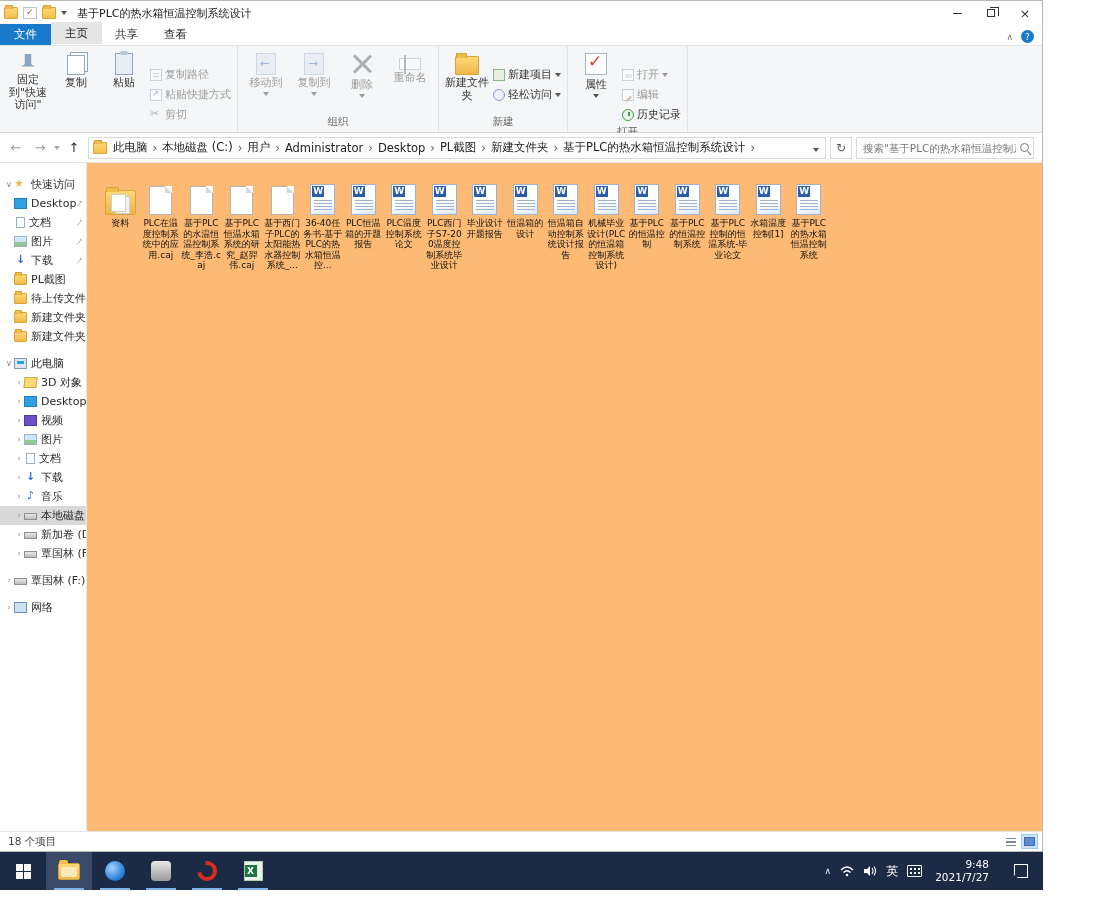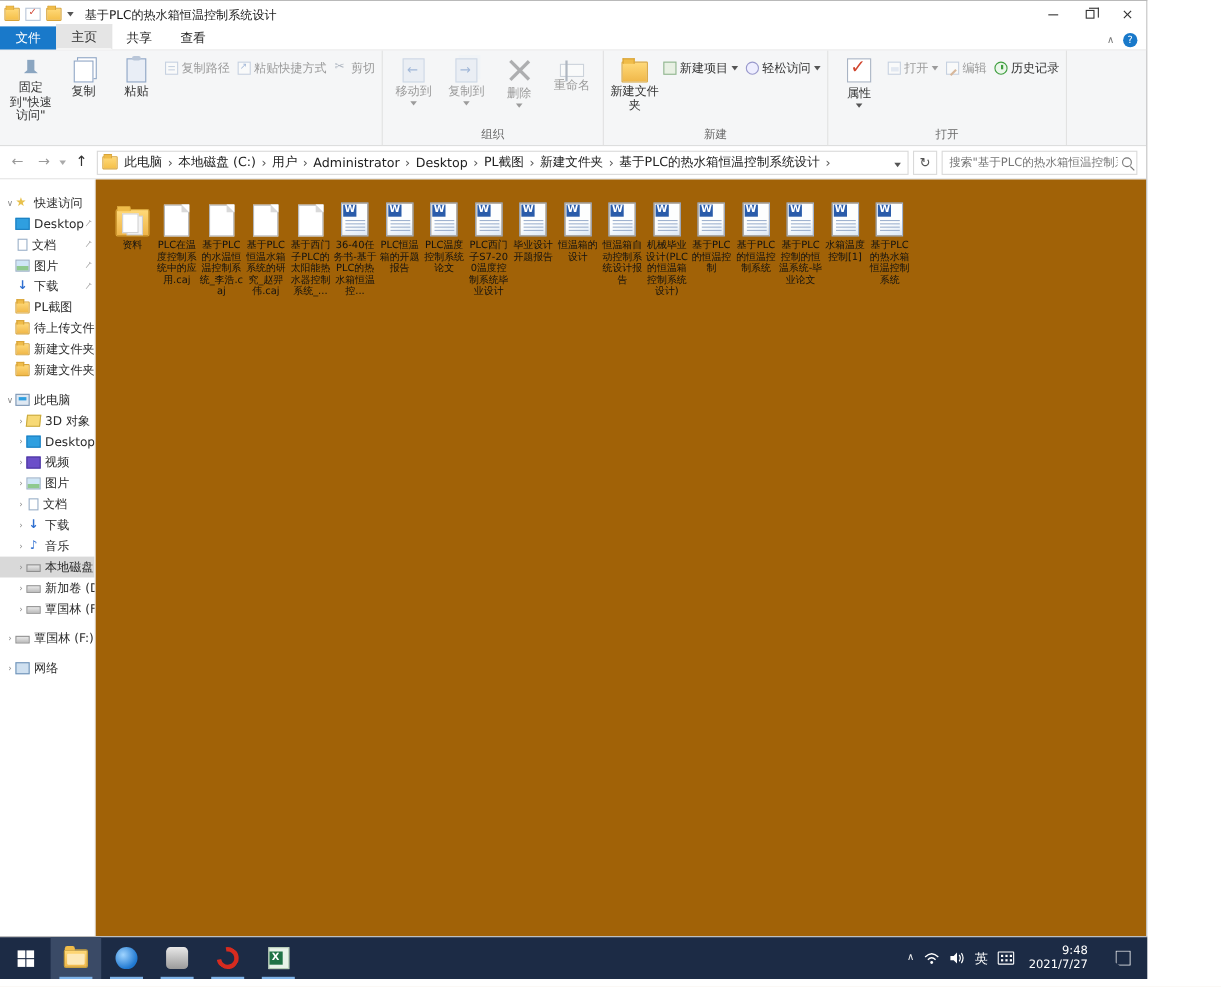--- a/index.html
+++ b/index.html
@@ -33,21 +33,21 @@
   .rib-collapse { color:#777; font-size:9px; }
   .help-badge { width:13px; height:13px; border-radius:50%; background:#1979ca; color:#fff; font-size:9px; display:flex; align-items:center; justify-content:center; }
 
   
   .ribbon { height:87px; background:#f5f6f7; border-bottom:1px solid #d8d8d8; display:flex; font-size:11px; color:#333; }
   .rgroup { display:flex; flex-direction:column; border-right:1px solid #e2e2e2; padding:2px 4px 0 4px; }
   .rgroup-body { display:flex; flex:1; align-items:flex-start; }
   .rgroup-label { text-align:center; color:#6a6a6a; font-size:10.5px; padding:2px 0 3px; }
   .bigbtn { display:flex; flex-direction:column; align-items:center; width:48px; padding:3px 1px 1px; text-align:center; line-height:1.15; }
   .bigbtn .blabel { margin-top:2px; }
-  .smallcol { display:flex; justify-content:flex-end; gap:3px; padding-top:5px; }
+  .smallcol { display:flex; flex-direction:column; justify-content:flex-end; gap:3px; padding-top:5px;margin-top:13px; }
   .smallbtn { display:flex; align-items:center; gap:3px; white-space:nowrap; padding:1px 2px; }
   .disabled { color:#9b9b9b; }
   .disabled .ric { opacity:.45; }
 
   .ric { display:inline-block; }
   .ric-lg { width:26px; height:26px; position:relative; }
   .ric-sm { width:12px; height:12px; position:relative; }
 
   .ic-pin { background:#8aa5c0; clip-path:polygon(45% 0,75% 0,75% 55%,100% 70%,0 70%,25% 55%,25% 0); }
   .ic-pin::after { content:""; position:absolute; left:48%; bottom:-7px; width:2px; height:8px; background:#8aa5c0; }
@@ -122,21 +122,21 @@
   .si-folder::before { content:""; position:absolute; top:-3px; left:0; width:5px; height:3px; background:#f0bc49; border:1px solid #d8a439; border-bottom:none; }
   .si-pc { background:#dfe8f2; border:1px solid #7e97b5; position:relative; }
   .si-pc::after { content:""; position:absolute; left:2px; top:2px; right:2px; bottom:4px; background:#2f9fe0; }
   .si-3d { background:#f7d976; border:1px solid #c9a93f; transform:skewX(-6deg); }
   .si-video { background:#6b4fc9; border:1px solid #4d37a0; }
   .si-music { background:none; position:relative; }
   .si-music::after { content:"♪"; color:#2f6fd0; font-size:11px; position:absolute; top:-2px; left:3px; }
   .si-drive { background:linear-gradient(#e8e8e8,#bdbdbd); border:1px solid #8f8f8f; height:7px !important; margin-top:2px; } 
   .si-net { background:#cfe0f0; border:1px solid #6f93b8; }
 
-  .filearea { flex:1; position:relative; background:#a16207; }
+  .filearea { flex:1; position:relative; background:#fdba74; }
   .filegrid { display:flex; align-items:flex-start; padding:14px 0 0 13px; }
   .cell { width:40.5px; display:flex; flex-direction:column; align-items:center; }
   .ficonwrap { height:38px; display:flex; align-items:flex-end; justify-content:center; }
   .flabel { font-size:9px; line-height:10.5px; text-align:center; color:#111; word-break:break-all; margin-top:3px; width:40px; }
   .f-word { width:25px; height:31px; background:linear-gradient(160deg,#fdfefe 60%,#dbe7f5); border:1px solid #9fb2cf; position:relative; }
   .f-word::before { content:"W"; position:absolute; left:1px; top:1px; width:12px; height:11px; background:#2a5caa; color:#fff; font-size:9px; font-weight:bold; text-align:center; line-height:11px; }
   .f-word::after { content:""; position:absolute; left:3px; top:15px; width:18px; height:1px; background:#9fb2cf; box-shadow:0 3px 0 #9fb2cf, 0 6px 0 #9fb2cf, 0 9px 0 #9fb2cf; }
   .f-caj { width:23px; height:29px; background:#fff; border:1px solid #b5b5b5; position:relative; }
   .f-caj::after { content:""; position:absolute; right:-1px; top:-1px; border-style:solid; border-width:0 7px 7px 0; border-color:#fff #fff #d9d9d9 #d9d9d9; }
   .f-zl { width:31px; height:25px; background:linear-gradient(#ffd978,#eeb449); border:1px solid #d8a439; border-radius:2px; position:relative; }
@@ -578,20 +578,31 @@
           <div class="cell">
             <div class="ficonwrap">
                 <span class="f-word"></span>
               </div>
             <div class="flabel">基于PLC的热水箱恒温控制系统</div>
           </div>
         </div>
       </div>
     </div>
 
+    <div class="statusbar">
+      <span>18 个项目</span>
+      <div class="viewtoggles">
+        <div class="vbtn">
+            <span class="vi-list"></span>
+          </div>
+        <div class="vbtn vbtn-active">
+            <span class="vi-thumb"></span>
+          </div>
+      </div>
+    </div>
   </div>
 
   <div class="taskbar">
     <div class="tbicon">
       <span class="winlogo">
           <span></span>
           <span></span>
           <span></span>
           <span></span>
         </span>

